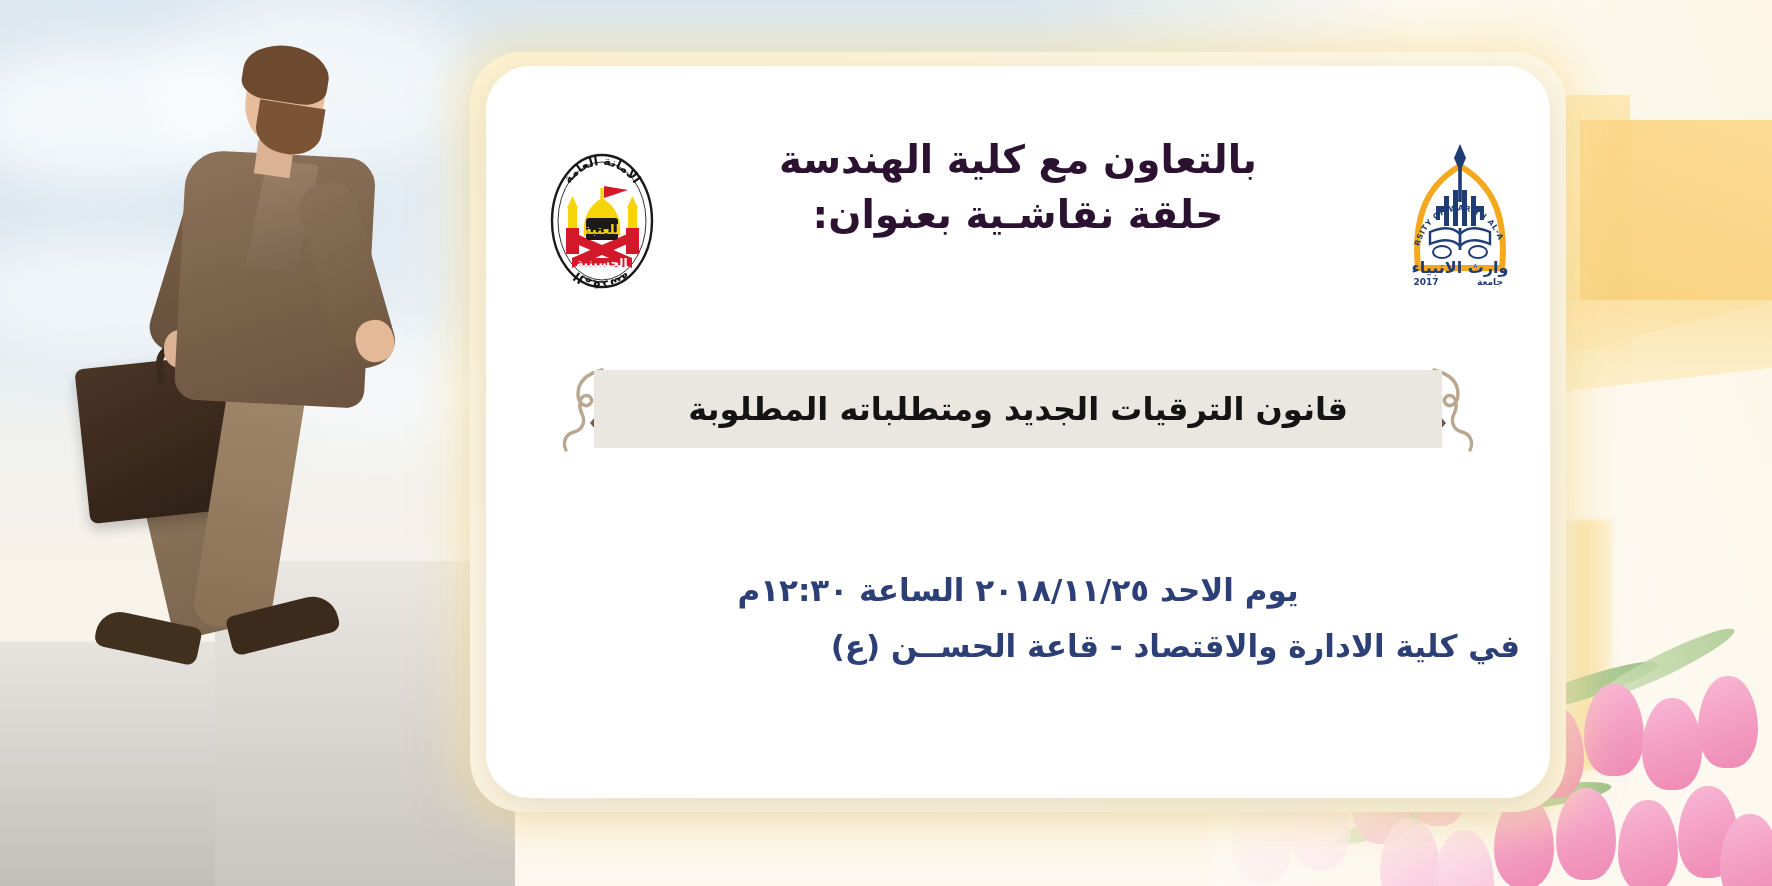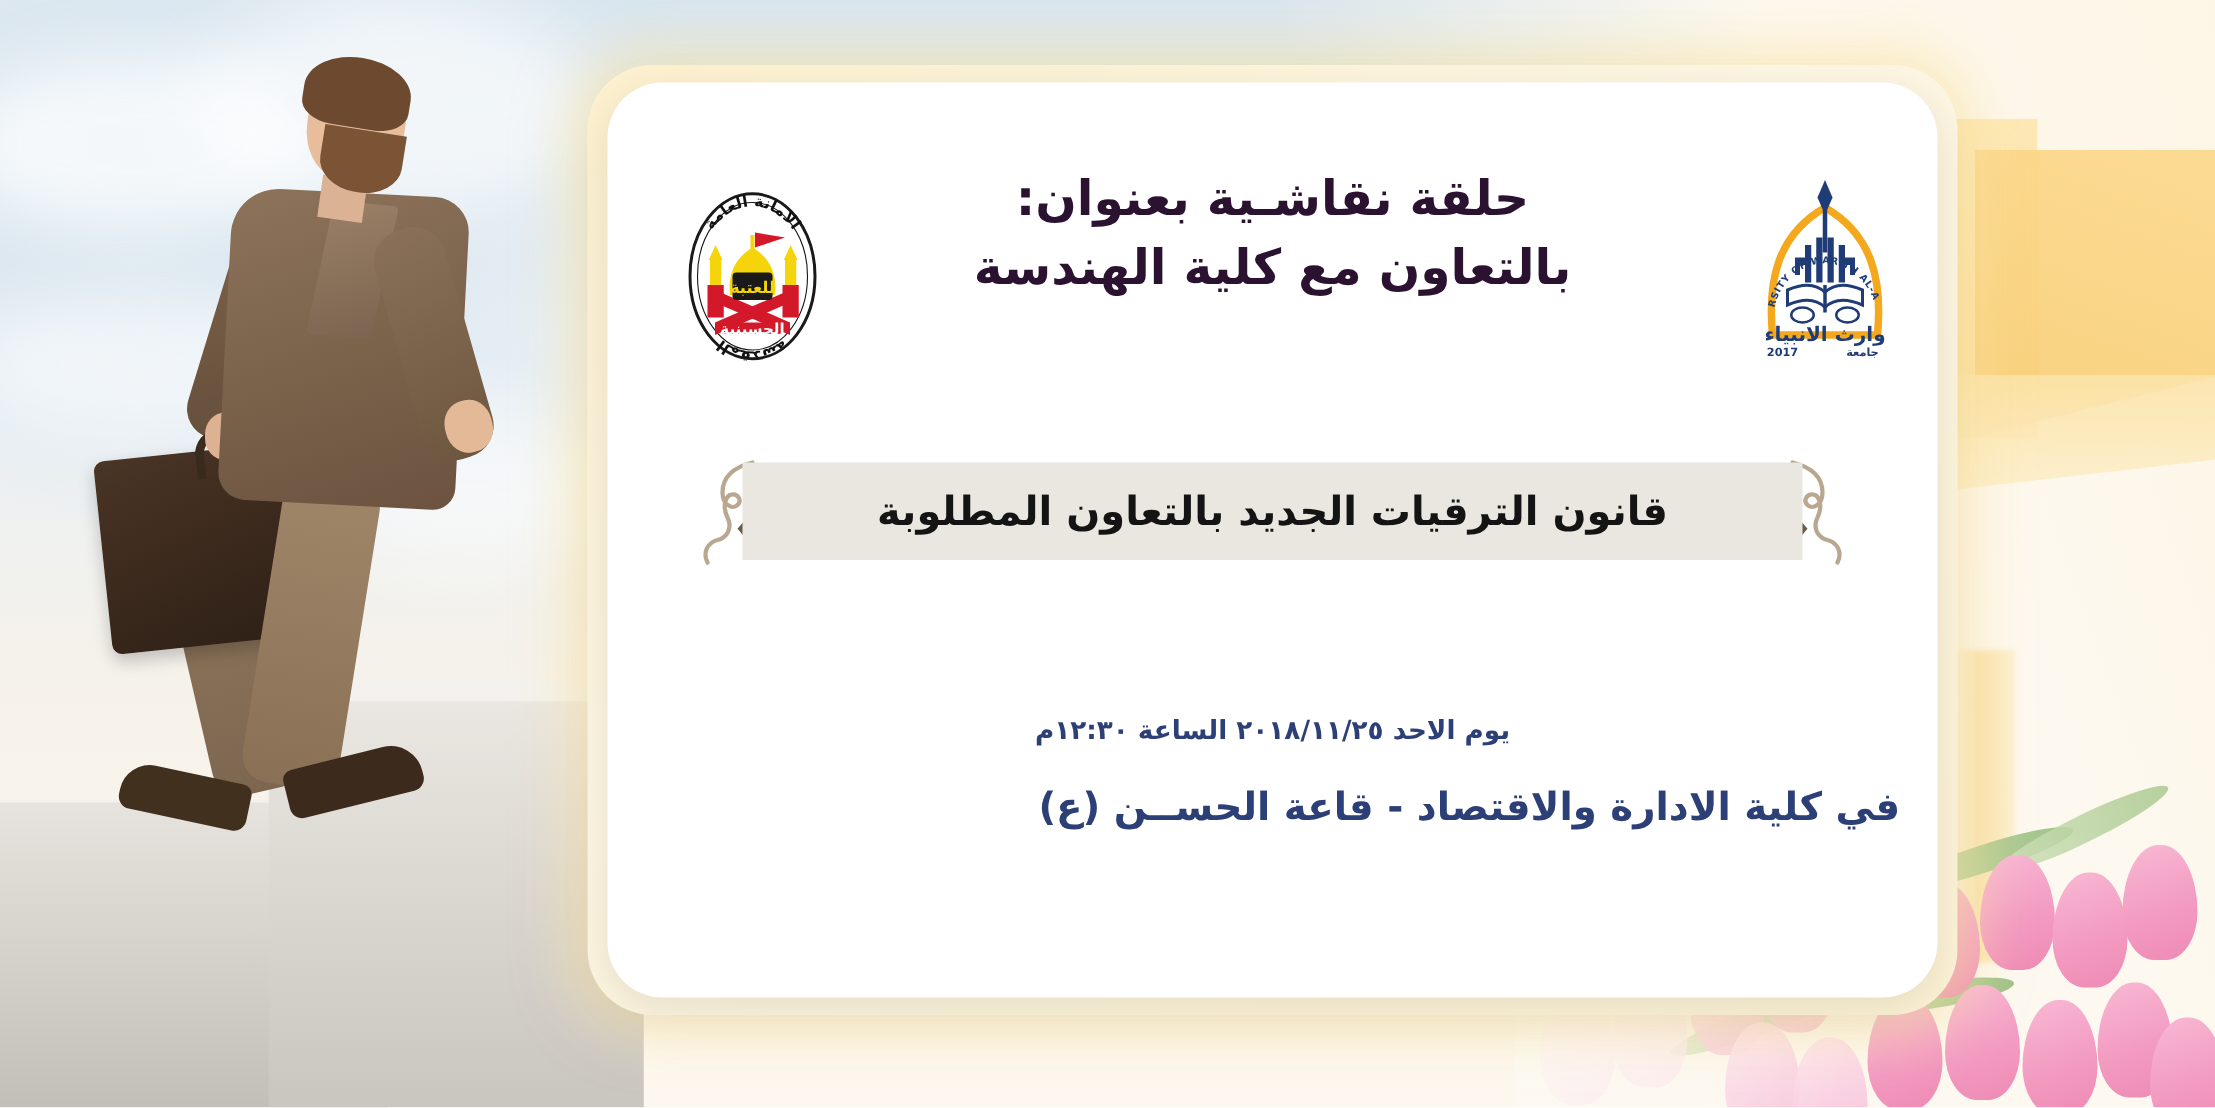--- a/index.html
+++ b/index.html
@@ -182,21 +182,21 @@
   .orn-r{right:0;transform:scaleX(-1);}
 
   
   .speaker{
     position:absolute;left:516px;top:492px;width:1004px;text-align:center;
     color:#115567;font-weight:bold;font-size:35px;direction:rtl;
     white-space:nowrap;
   }
   .datetime{
     position:absolute;left:516px;top:572px;width:1004px;text-align:center;
-    color:#2c3f77;font-weight:bold;font-size:21px;direction:rtl;
+    color:#2c3f77;font-weight:bold;font-size:31px;direction:rtl;
     white-space:nowrap;
   }
   .venue{
     position:absolute;left:516px;top:628px;width:1004px;text-align:right;
     color:#2c3f77;font-weight:bold;font-size:31px;direction:rtl;
     white-space:nowrap;
   }
 </style>
 </head>
 <body>
@@ -331,37 +331,37 @@
           <ellipse cx="42" cy="112" rx="9" ry="6"></ellipse>
             <ellipse cx="78" cy="112" rx="9" ry="6"></ellipse>
         </g>
         <text x="60" y="133" font-size="16" font-weight="bold" fill="#1F3C77" text-anchor="middle" font-family="DejaVu Sans, sans-serif">وارث الانبياء</text>
         <text x="26" y="145" font-size="9" font-weight="bold" fill="#1F3C77" text-anchor="middle" font-family="DejaVu Sans, sans-serif">2017</text>
         <text x="90" y="145" font-size="9" font-weight="bold" fill="#1F3C77" text-anchor="middle" font-family="DejaVu Sans, sans-serif">جامعة</text>
       </svg>
     </div>
 
     <div class="headline">
+      <div>بالتعاون مع كلية الهندسة</div>
       <div>حلقة نقاشـية بعنوان:</div>
-      <div>بالتعاون مع كلية الهندسة</div>
     </div>
   </div>
 
   <div class="banner-wrap">
     <svg class="orn orn-l" viewBox="0 0 60 92" aria-hidden="true">
       <path d="M46 6 C 30 10 22 18 22 30 C 22 40 30 44 34 40 C 38 36 34 30 28 32
                C 24 34 22 42 26 50 C 30 58 26 66 18 68 C 10 70 6 78 10 86" fill="none" stroke="#B9A78F" stroke-width="3.4" stroke-linecap="round"></path>
       <path d="M40 52 l6 7 -6 7 -6 -7 Z" fill="#6a5a48"></path>
     </svg>
     <svg class="orn orn-r" viewBox="0 0 60 92" aria-hidden="true">
       <path d="M46 6 C 30 10 22 18 22 30 C 22 40 30 44 34 40 C 38 36 34 30 28 32
                C 24 34 22 42 26 50 C 30 58 26 66 18 68 C 10 70 6 78 10 86" fill="none" stroke="#B9A78F" stroke-width="3.4" stroke-linecap="round"></path>
       <path d="M40 52 l6 7 -6 7 -6 -7 Z" fill="#6a5a48"></path>
     </svg>
     <div class="banner">
-      <span class="banner-text">قانون الترقيات الجديد بالتعاون المطلوبة</span>
+      <span class="banner-text">قانون الترقيات الجديد ومتطلباته المطلوبة</span>
     </div>
   </div>
 
   <div class="datetime">يوم الاحد ٢٠١٨/١١/٢٥ الساعة ١٢:٣٠م</div>
   <div class="venue">في كلية الادارة والاقتصاد - قاعة الحســن (ع)</div>
 
 </div>
 
 </body></html>

